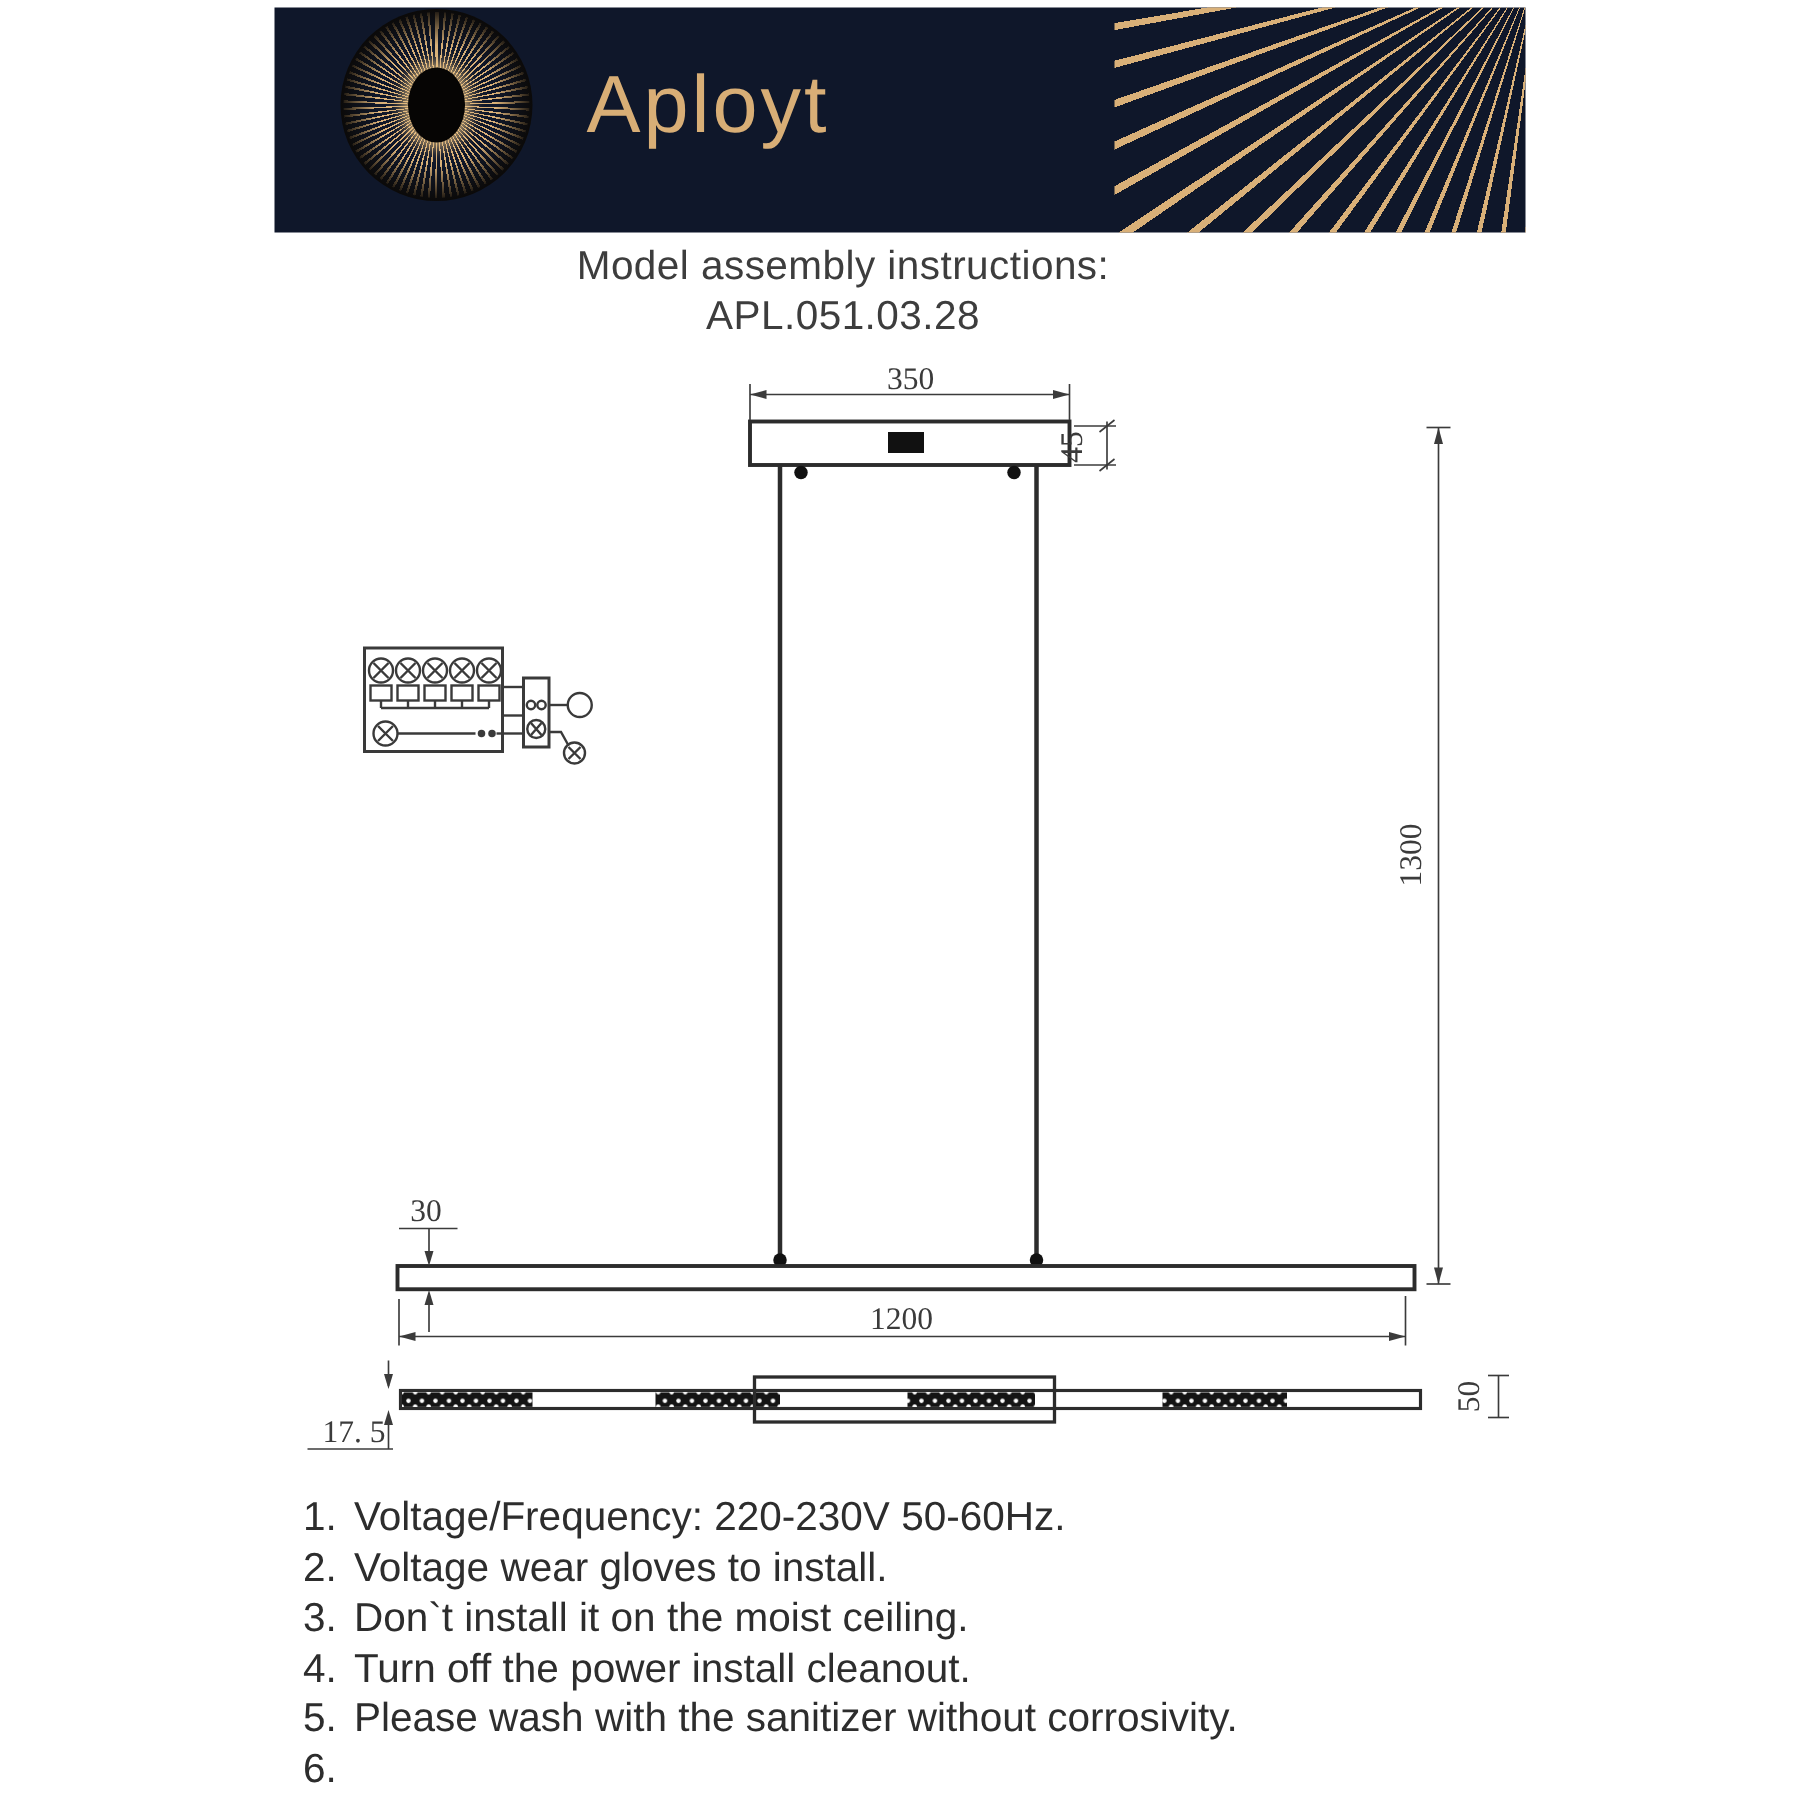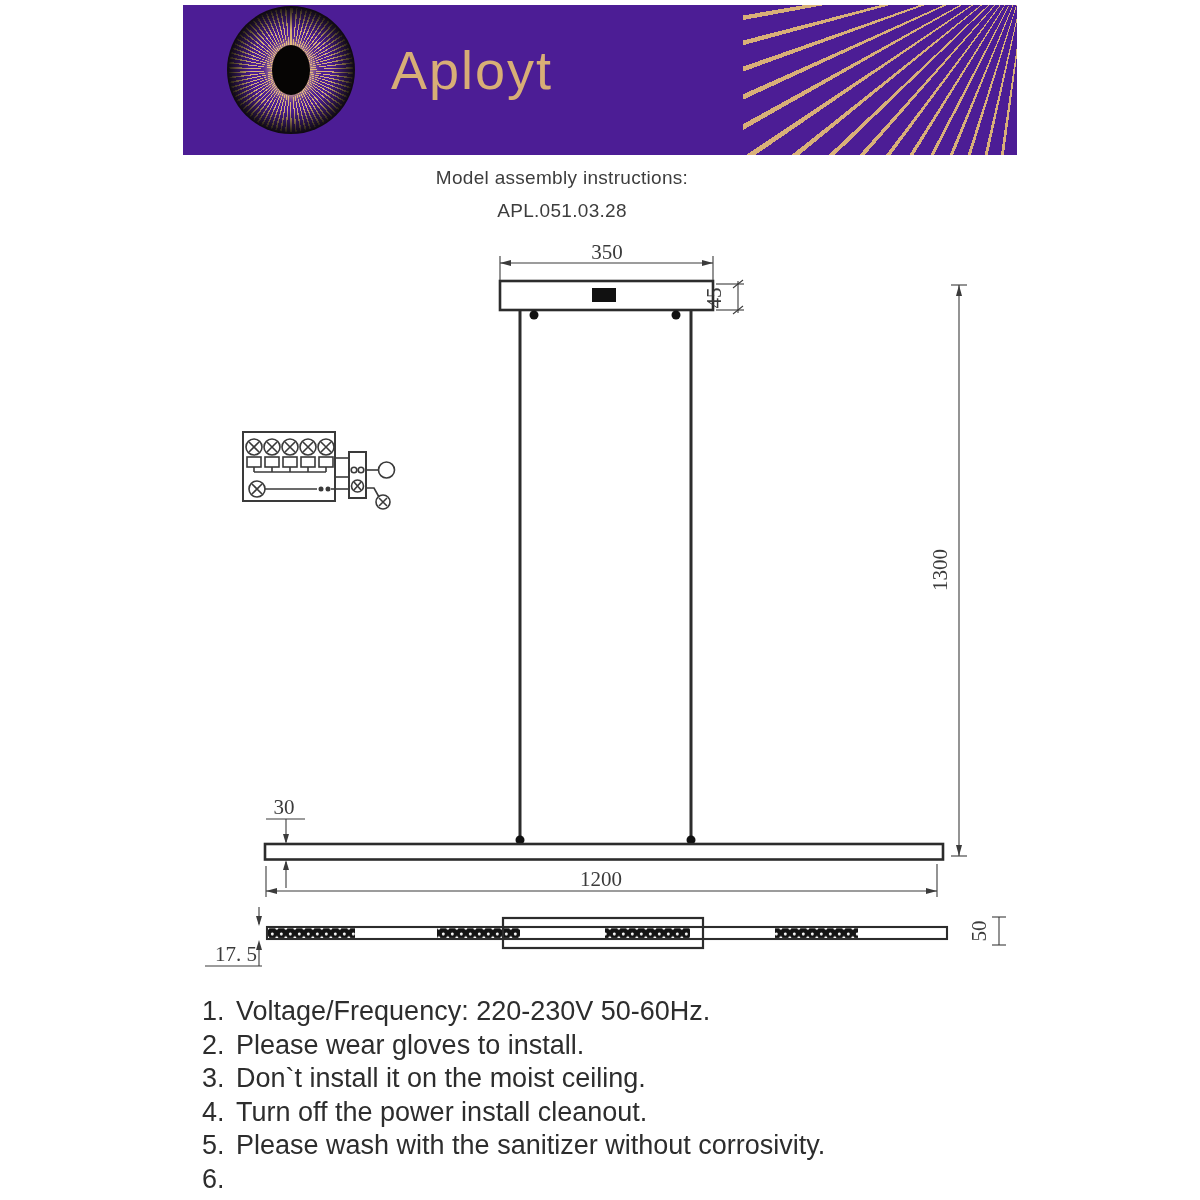--- a/index.html
+++ b/index.html
@@ -1,36 +1,36 @@
 <!DOCTYPE html>
 <html><head>
 <meta charset="utf-8">
 <style>
   html,body{margin:0;padding:0;background:#ffffff;}
   .page{position:relative;width:1200px;height:1200px;background:#ffffff;overflow:hidden;
         font-family:"Liberation Sans",sans-serif;outline:1px solid #ececec;}
 
   
-  .banner{position:absolute;left:183px;top:5px;width:834px;height:150px;background:#4c1d95;overflow:hidden;}
+  .banner{position:absolute;left:183px;top:5px;width:834px;height:150px;background:#0f172a;overflow:hidden;}
   .starburst{position:absolute;left:46px;top:3px;width:124px;height:124px;border-radius:50%;
              background:repeating-conic-gradient(#d9b078 0deg 1.5deg,transparent 1.5deg 4.6deg);}
   .starburst::after{content:"";position:absolute;inset:-2px;border-radius:50%;
              background:radial-gradient(circle,rgba(11,9,7,0) 0%,rgba(11,9,7,0) 44%,#0b0907 72%);}
   .sb-core{position:absolute;left:50%;top:50%;width:38px;height:50px;transform:translate(-50%,-50%);
              background:#060504;border-radius:50%;z-index:2;
              box-shadow:0 0 10px 3px rgba(238,199,134,0.9);}
   .brand{position:absolute;left:208px;top:34px;font-size:54px;font-weight:400;letter-spacing:2px;
              color:#d8ae76;z-index:3;}
   .corner-rays{position:absolute;right:-6px;top:-8px;width:280px;height:166px;
              background:repeating-conic-gradient(from 150deg at 102% -18%,
                         transparent 0deg 3.9deg,#d9b078 3.9deg 4.8deg);}
 
   
   .title{position:absolute;left:0;top:161px;width:1124px;text-align:center;
-         font-size:19px;line-height:33px;color:#3d3d3d;letter-spacing:.3px;}
+         font-size:27px;line-height:33px;color:#3d3d3d;letter-spacing:.3px;}
 
   
   .diagram{position:absolute;left:180px;top:230px;}
   .thin{stroke:#3b3b3b;stroke-width:1.1;fill:none;}
   .thick{stroke:#2c2c2c;stroke-width:3;fill:none;}
   .outline{stroke:#2c2c2c;stroke-width:2.6;fill:#ffffff;}
   .outline2{stroke:#2c2c2c;stroke-width:2.1;fill:#ffffff;}
   .arr{fill:#3b3b3b;stroke:none;}
   .wire{stroke:#3a3a3a;stroke-width:1.6;fill:none;}
   .dim-text{font-family:"Liberation Serif",serif;font-size:21px;fill:#3b3b3b;}
@@ -220,21 +220,21 @@
     </g>
   </svg>
 
   <div class="instructions">
     <div class="ins">
       <span class="num">1.</span>
       <span class="txt">Voltage/Frequency: 220-230V 50-60Hz.</span>
     </div>
     <div class="ins">
       <span class="num">2.</span>
-      <span class="txt">Please wear gloves to install.</span>
+      <span class="txt">Voltage wear gloves to install.</span>
     </div>
     <div class="ins">
       <span class="num">3.</span>
       <span class="txt">Don`t install it on the moist ceiling.</span>
     </div>
     <div class="ins">
       <span class="num">4.</span>
       <span class="txt">Turn off the power install cleanout.</span>
     </div>
     <div class="ins">

